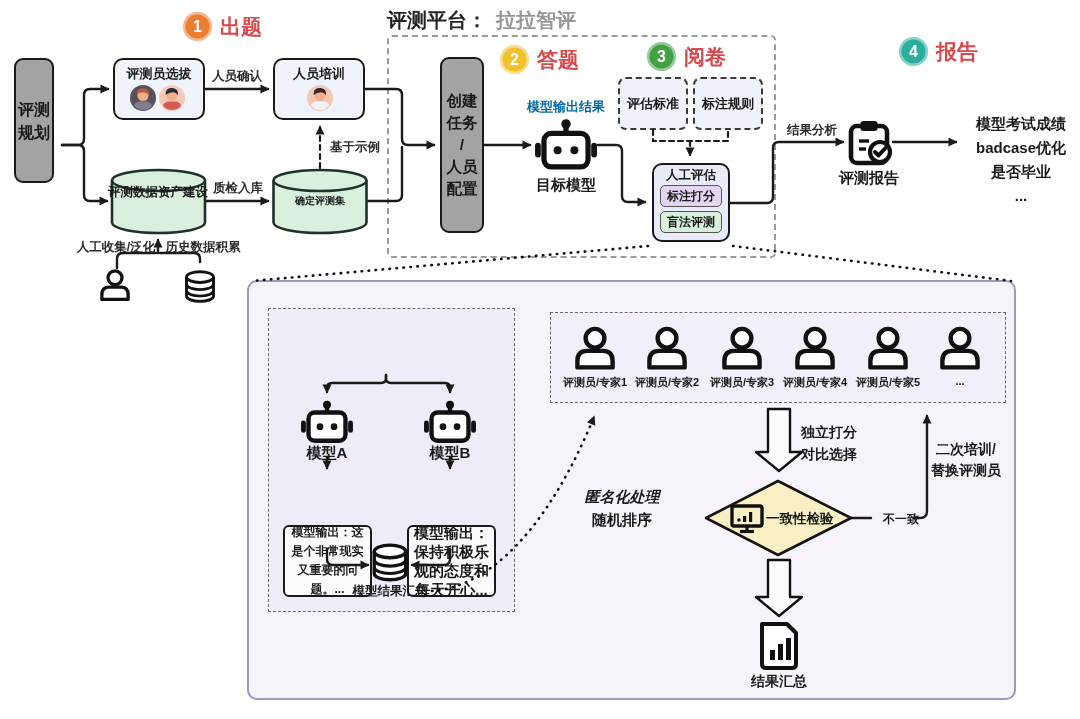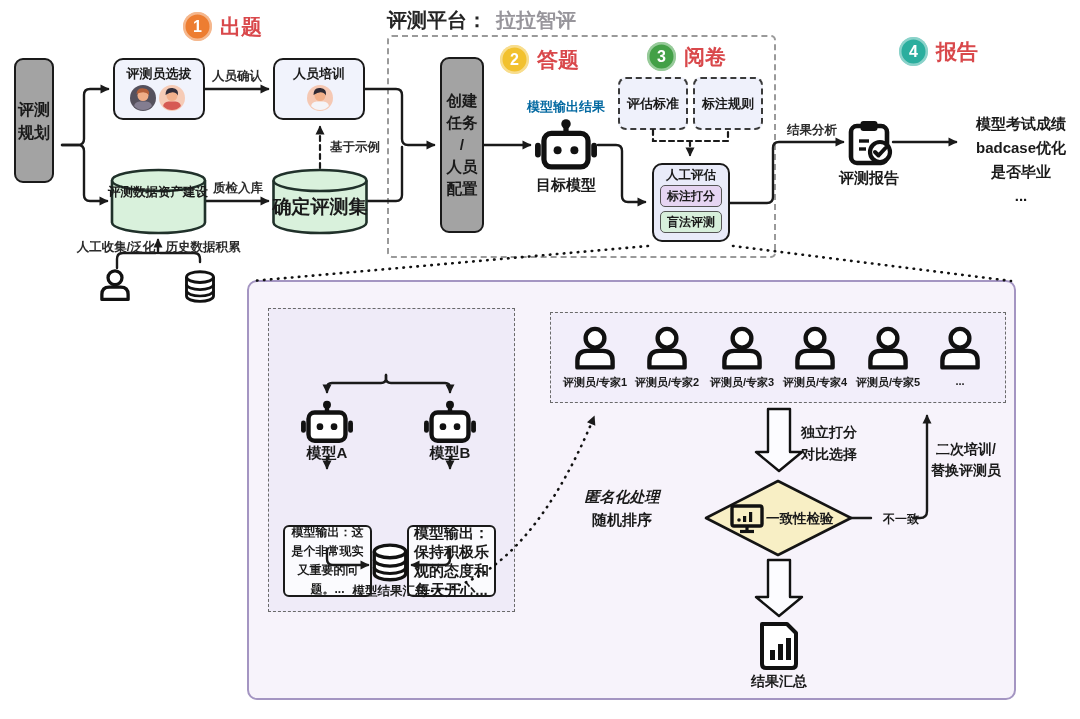--- a/index.html
+++ b/index.html
@@ -256,21 +256,21 @@
   <div class="lb ctr small" style="left:237px;top:68px;">人员确认</div>
   <div class="lb ctr small" style="left:238px;top:180px;">质检入库</div>
   <div class="lb small" style="left:330px;top:139px;">基于示例</div>
   <div class="lb ctr small" style="left:116px;top:239px;">人工收集/泛化</div>
   <div class="lb ctr small" style="left:203px;top:239px;">历史数据积累</div>
 
   <div class="lb ctr" style="left:159px;top:65px;font-size:13px;">评测员选拔</div>
   <div class="lb ctr" style="left:319px;top:65px;font-size:13px;">人员培训</div>
 
   <div class="lb ctr" style="left:158px;top:184px;font-size:12.5px;line-height:17px;white-space:normal;width:108px;text-align:center;transform:translateX(-50%);">评测数据资产建设</div>
-  <div class="lb ctr" style="left:320px;top:194px;font-size:19px;">确定评测集</div>
+  <div class="lb ctr" style="left:320px;top:194px;font-size:10px;">确定评测集</div>
 
   <div class="lb ctr" style="left:566px;top:98px;font-size:13px;color:#0369a1;">模型输出结果</div>
   <div class="lb ctr" style="left:566px;top:176px;font-size:15px;">目标模型</div>
 
   <div class="lb ctr" style="left:691px;top:167px;font-size:12.5px;">人工评估</div>
 
   <div class="lb ctr small" style="left:812px;top:122px;">结果分析</div>
   <div class="lb ctr" style="left:869px;top:169px;font-size:15px;">评测报告</div>
   <div class="lb ctr" style="left:1021px;top:112px;font-size:15px;line-height:24px;text-align:center;">
     <div>模型考试成绩</div>

